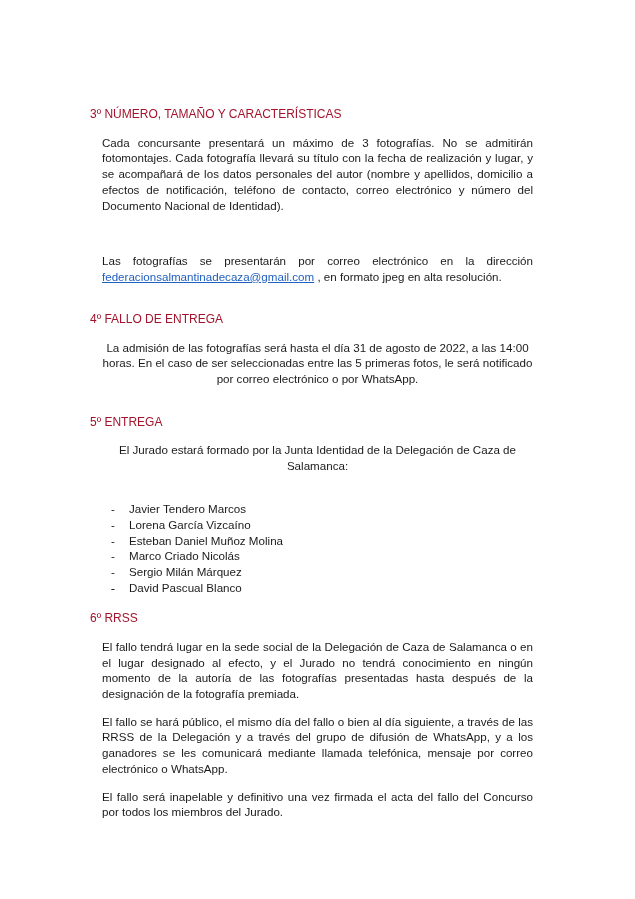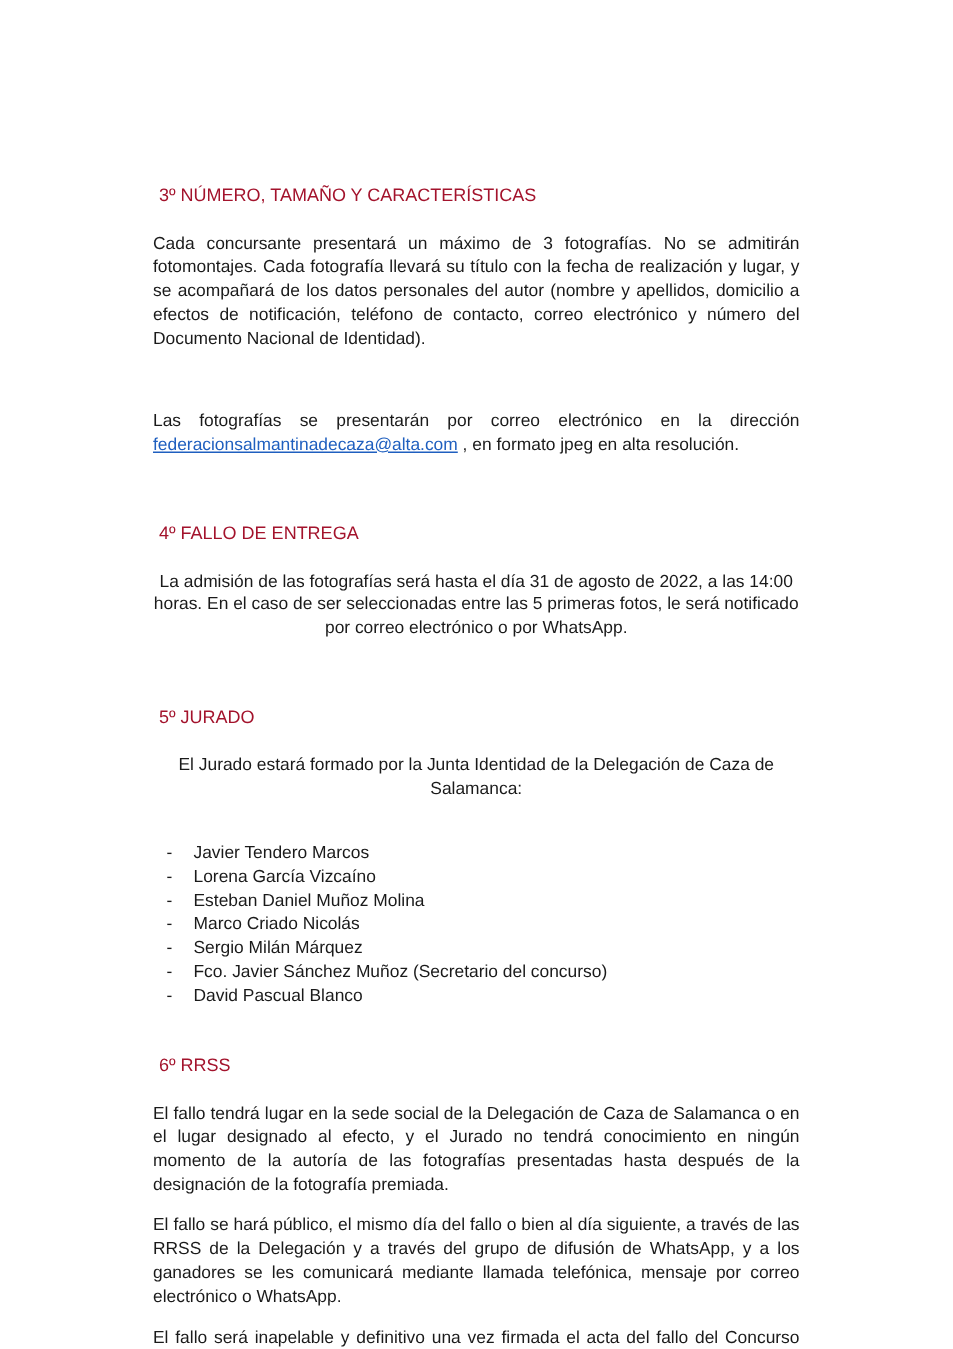--- a/index.html
+++ b/index.html
@@ -20,21 +20,21 @@
       left: 90px;
       top: 107px;
       width: 455px;
       font-size: 11.6px;
       line-height: 15.7px;
     }
     .heading {
       color: #a3132c;
       font-size: 12px;
       line-height: 15.7px;
-      margin: 16px;
+      margin: 0;
       font-weight: normal;
     }
     .para {
       margin: 12px;
       text-align: justify;
     }
     .para.left {
       text-align: center;
     }
     .gap {
@@ -63,43 +63,43 @@
   </style>
 </head>
 <body>
 
 <div class="page">
 
   <section>
     <h2 class="heading">3º NÚMERO, TAMAÑO Y CARACTERÍSTICAS</h2>
     <p class="para">Cada concursante presentará un máximo de 3 fotografías. No se admitirán fotomontajes. Cada fotografía llevará su título con la fecha de realización y lugar, y se acompañará de los datos personales del autor (nombre y apellidos, domicilio a efectos de notificación, teléfono de contacto, correo electrónico y número del Documento Nacional de Identidad).</p>
     <div class="gap"></div>
-    <p class="para"><span>Las fotografías se presentarán por correo electrónico en la dirección </span><a class="link">federacionsalmantinadecaza@alta.com</a><span> , en formato jpeg en alta resolución.</span></p>
+    <p class="para"><span>Las fotografías se presentarán por correo electrónico en la dirección </span><a class="link">federacionsalmantinadecaza@gmail.com</a><span> , en formato jpeg en alta resolución.</span></p>
   </section>
 
   <div class="gap"></div>
 
   <section>
     <h2 class="heading">4º FALLO DE ENTREGA</h2>
     <p class="para left">La admisión de las fotografías será hasta el día 31 de agosto de 2022, a las 14:00 horas. En el caso de ser seleccionadas entre las 5 primeras fotos, le será notificado por correo electrónico o por WhatsApp.</p>
   </section>
 
   <div class="gap"></div>
 
   <section>
-    <h2 class="heading">5º JURADO</h2>
+    <h2 class="heading">5º ENTREGA</h2>
     <p class="para left">El Jurado estará formado por la Junta Identidad de la Delegación de Caza de Salamanca:</p>
     <div class="gap"></div>
     <ul class="jury">
       <li><span class="dash">-</span><span>Javier Tendero Marcos</span></li>
       <li><span class="dash">-</span><span>Lorena García Vizcaíno</span></li>
       <li><span class="dash">-</span><span>Esteban Daniel Muñoz Molina</span></li>
       <li><span class="dash">-</span><span>Marco Criado Nicolás</span></li>
       <li><span class="dash">-</span><span>Sergio Milán Márquez</span></li>
-      <li><span class="dash">-</span><span>Fco. Javier Sánchez Muñoz (Secretario del concurso)</span></li>
+      <li><span class="dash">-</span></li>
       <li><span class="dash">-</span><span>David Pascual Blanco</span></li>
     </ul>
   </section>
 
   <div class="gap"></div>
 
   <section>
     <h2 class="heading">6º RRSS</h2>
     <p class="para">El fallo tendrá lugar en la sede social de la Delegación de Caza de Salamanca o en el lugar designado al efecto, y el Jurado no tendrá conocimiento en ningún momento de la autoría de las fotografías presentadas hasta después de la designación de la fotografía premiada.</p>
     <p class="para">El fallo se hará público, el mismo día del fallo o bien al día siguiente, a través de las RRSS de la Delegación y a través del grupo de difusión de WhatsApp, y a los ganadores se les comunicará mediante llamada telefónica, mensaje por correo electrónico o WhatsApp.</p>

